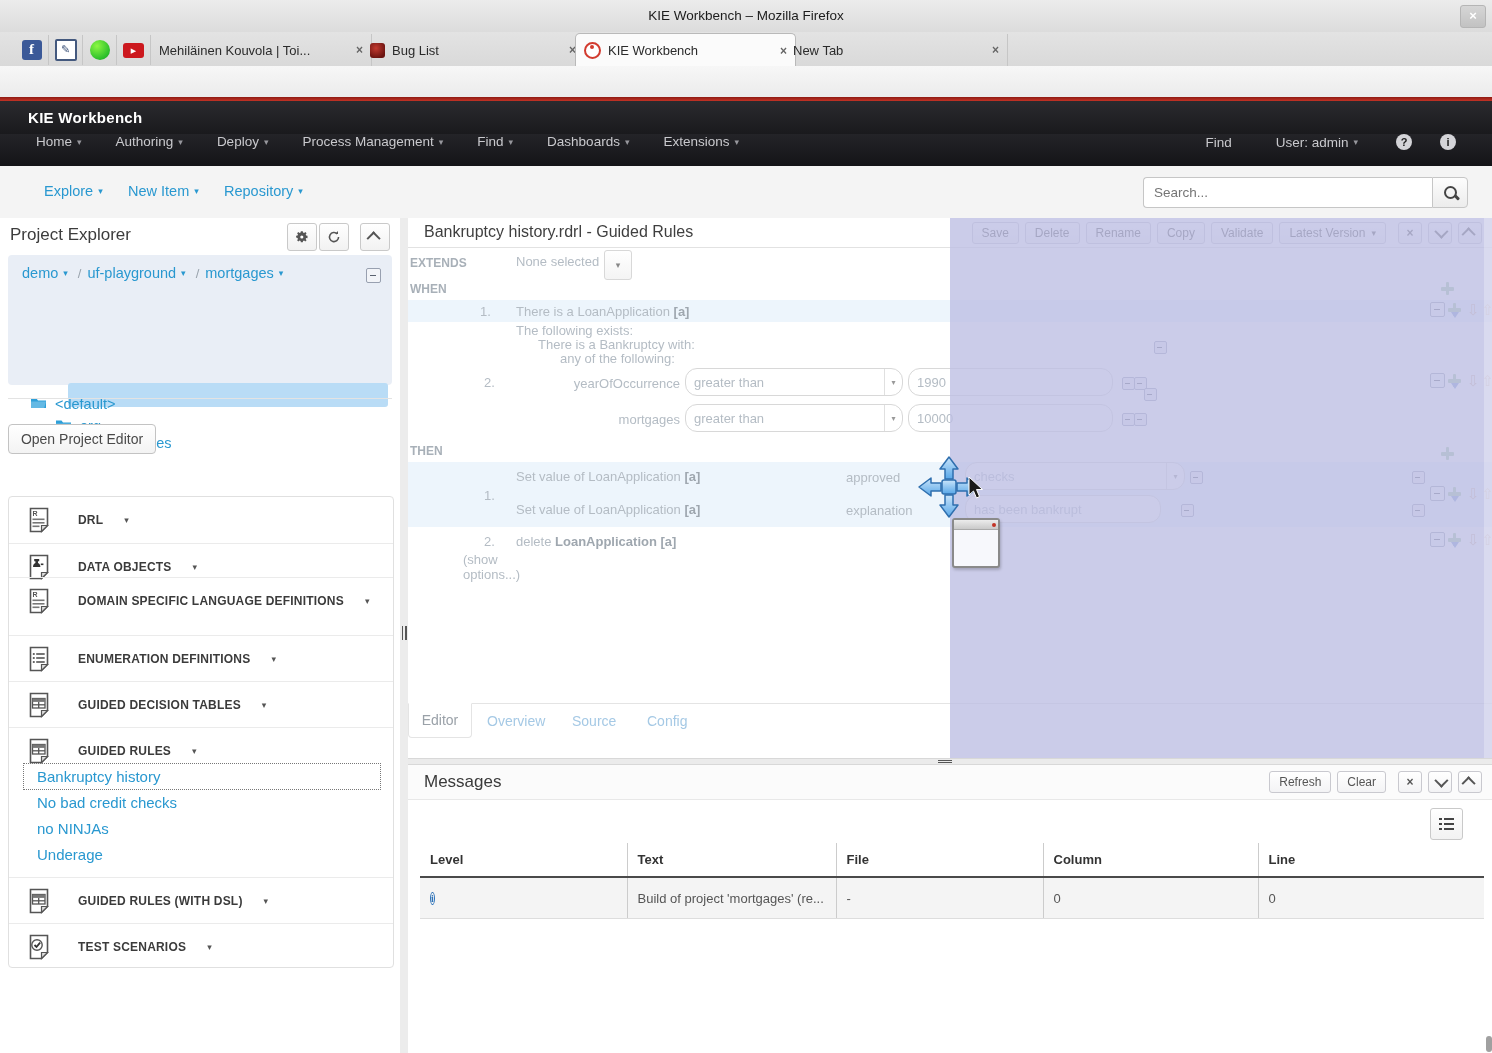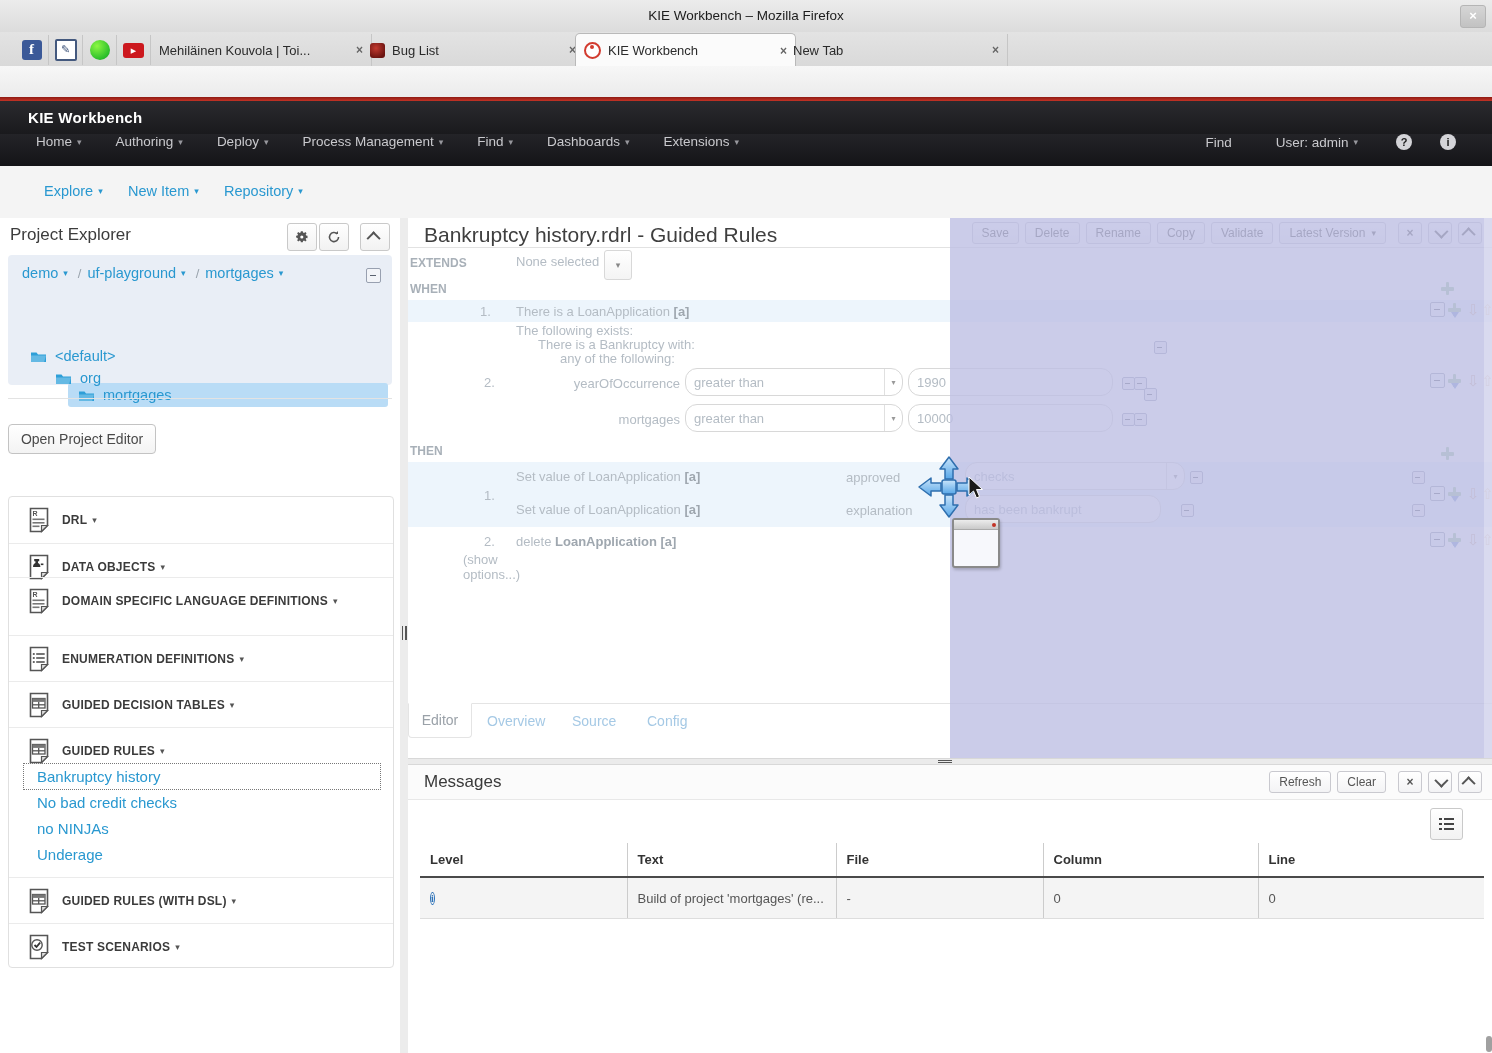--- a/index.html
+++ b/index.html
@@ -122,50 +122,50 @@
   .tool-btn{width:28px;height:26px;border:1px solid #c9c9c9;border-radius:3px;
     background:linear-gradient(#fff,#f2f2f2);display:flex;align-items:center;justify-content:center;margin-left:2px;}
   .tool-btn.gap{margin-left:11px;}
   .crumbbox{position:absolute;left:8px;top:37px;width:384px;height:130px;background:#e9eef6;border-radius:4px;}
   .crumbs{position:absolute;left:14px;top:10px;display:flex;align-items:center;font-size:14.5px;color:#2998d0;}
   .crumbs .caret{color:#2998d0;margin:0 4px 0 5px;}
   .crumb-sep{color:#9aa3ad;margin:0 6px;font-size:13px;}
   .minus-sq{width:13px;height:13px;border:1px solid #98a0b0;border-radius:2px;background:#f2f4f8;position:relative;}
   .minus-sq:after{content:"";position:absolute;left:3px;top:5.5px;width:6px;height:1.5px;background:#5a6270;}
   .crumb-min{position:absolute;right:11px;top:13px;}
-  .tree-row{position:absolute;display:flex;align-items:center;font-size:14.5px;color:#2998d0;}
+  .tree-row{position:absolute;display:flex;font-size:14.5px;color:#2998d0;margin-top:48px;}
   .tree-row svg{margin-right:8px;}
   .tree-sel{position:absolute;left:60px;top:128px;width:320px;height:24px;background:#b9dcf6;border-radius:3px;}
   .pe-div{position:absolute;left:8px;top:180px;width:384px;height:1px;background:#e3e3e3;}
   .open-btn{position:absolute;left:8px;top:206px;width:148px;height:30px;border:1px solid #c3c3c3;
     border-radius:4px;background:linear-gradient(#fff,#f3f3f3);color:#4a4a4a;font-size:14px;
     text-align:center;line-height:28px;box-sizing:border-box;}
   .cat-panel{position:absolute;left:8px;top:278px;width:386px;height:472px;border:1px solid #e0e0e0;
     border-radius:4px;background:#fff;box-sizing:border-box;}
-  .cat-row{position:absolute;left:0;width:100%;height:46px;display:flex;align-items:center;border-top:1px solid #ebebeb;}
+  .cat-row{position:absolute;left:0;width:100%;height:46px;display:flex;align-items:center;border-top:1px solid #ebebeb;gap:16px;}
   .cat-row.first{border-top:none;}
   .cat-row svg{margin:0 12px 0 19px;flex:0 0 auto;}
   .cat-label{font-size:12px;font-weight:bold;color:#3b3b3b;letter-spacing:.2px;}
   .cat-row .caret{color:#555;}
   .gr-item{position:absolute;left:28px;font-size:15px;color:#2998d0;}
   .gr-sel{position:absolute;left:14px;top:266px;width:356px;height:25px;border:1px dotted #777;}
 
   
   .vsplit{position:absolute;left:400px;top:218px;width:8px;height:835px;background:#ececec;}
   .vgrip{position:absolute;left:1.5px;top:408px;width:5px;height:14px;
     background:linear-gradient(90deg,#555 1.5px,transparent 1.5px,transparent 3.5px,#555 3.5px);}
   .hsplit{position:absolute;left:408px;top:758px;width:1084px;height:7px;background:#ebebeb;
     border-top:1px solid #d8d8d8;border-bottom:1px solid #d8d8d8;box-sizing:border-box;}
   .hgrip{position:absolute;left:530px;top:1px;width:14px;height:3px;
     background:linear-gradient(#555 1px,transparent 1px,transparent 2px,#555 2px);}
 
   
   .editor{position:absolute;left:408px;top:218px;width:1084px;height:540px;background:#fff;overflow:hidden;}
   .ed-titlebar{position:absolute;left:0;top:0;width:100%;height:30px;background:#fff;border-bottom:1px solid #e2e2e2;box-sizing:border-box;}
-  .ed-title{position:absolute;left:16px;top:5px;font-size:21px;color:#3f3f3f;}
+  .ed-title{position:absolute;left:16px;top:5px;font-size:16px;color:#3f3f3f;}
   .ed-btns{position:absolute;right:10px;top:4px;display:flex;align-items:center;}
   .ebtn{height:22px;border:1px solid #c9c9cf;border-radius:3px;background:linear-gradient(#fff,#f3f3f5);
     color:#555;font-size:12px;padding:0 9px;display:flex;align-items:center;margin-left:6px;box-sizing:border-box;}
   .ebtn .caret{margin-left:6px;color:#555;}
   .ebtn.icon{width:24px;padding:0;justify-content:center;}
   .chev-up{width:8px;height:8px;border-left:2px solid #555;border-top:2px solid #555;transform:rotate(45deg) translateY(2px);}
   .chev-dn{width:8px;height:8px;border-left:2px solid #555;border-top:2px solid #555;transform:rotate(225deg) translateY(2px);}
   .x-glyph{color:#555;font-weight:bold;font-size:12px;}
   .sec-label{position:absolute;font-size:12px;font-weight:bold;color:#a8b0b8;}
   .dim{color:#b4bcc4;font-size:13px;position:absolute;}
@@ -351,20 +351,26 @@
         <span class="caret">▾</span>
       </span>
     <span class="kt-link" style="left:128px">
         <span>New Item</span>
         <span class="caret">▾</span>
       </span>
     <span class="kt-link" style="left:224px">
         <span>Repository</span>
         <span class="caret">▾</span>
       </span>
+    <div class="kt-search">
+      <input type="text" placeholder="Search..." style="">
+      <span class="kt-btn">
+          <span class="mag dark"></span>
+        </span>
+    </div>
   </div>
 
   <div class="sidebar">
     <div class="pe-title">Project Explorer</div>
     <div class="pe-tools">
       <span class="tool-btn">
         <svg width="14" height="14" viewBox="0 0 16 16">
             <path d="M14.3 9.3l-1.6-.3a5 5 0 0 1-.5 1.2l1 1.4-1.4 1.4-1.4-1a5 5 0 0 1-1.2.5l-.3 1.6H6.7l-.3-1.6a5 5 0 0 1-1.2-.5l-1.4 1-1.4-1.4 1-1.4a5 5 0 0 1-.5-1.2l-1.6-.3V6.7l1.6-.3a5 5 0 0 1 .5-1.2l-1-1.4 1.4-1.4 1.4 1a5 5 0 0 1 1.2-.5l.3-1.6h2.2l.3 1.6a5 5 0 0 1 1.2.5l1.4-1 1.4 1.4-1 1.4a5 5 0 0 1 .5 1.2l1.6.3z" fill="#555"></path>
             <circle cx="7.8" cy="8" r="1.8" fill="#fff"></circle>
           </svg>

